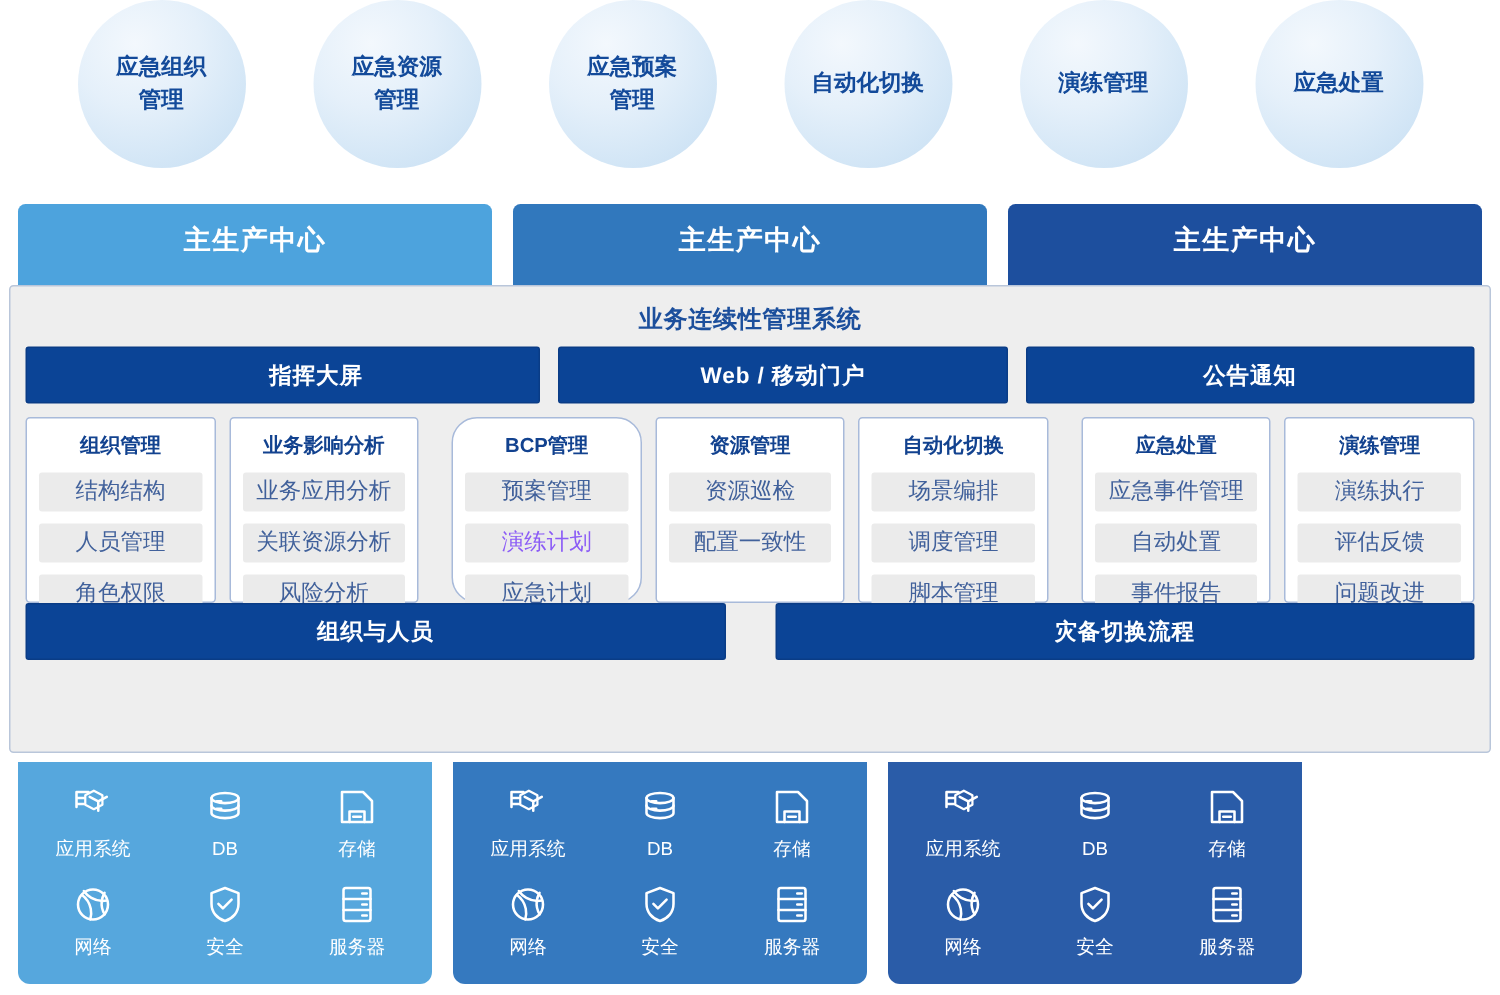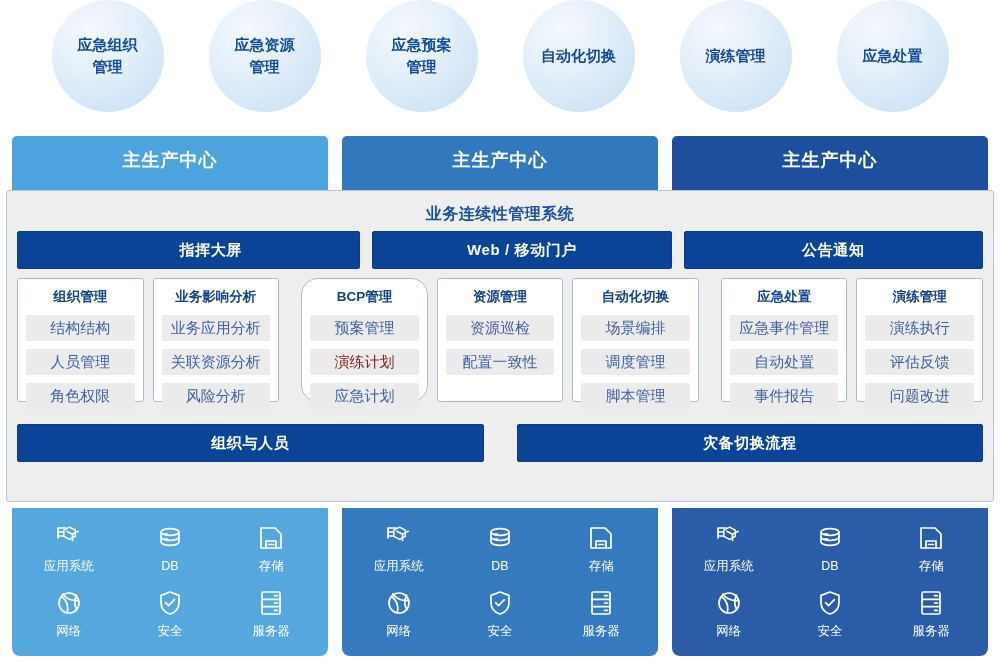--- a/index.html
+++ b/index.html
@@ -54,21 +54,21 @@
 
   
   .bar-row { display: flex; gap: 12px; }
   .bar {
     flex: 1 1 0; height: 38px; border-radius: 2px;
     background: #0b4496; border: 1px solid #0a3c86;
     display: flex; align-items: center; justify-content: center;
     color: #ffffff; font-size: 15px; font-weight: bold; letter-spacing: .6px;
   }
   .bar-row.top { margin-top: 2px; }
-  .bar-row.bottom { margin-top: 22px; gap: 33px; }
+  .bar-row.bottom { margin-top: 0; gap: 33px; }
 
   
   .cards {
     display: flex; gap: 9px; margin-top: 9px; height: 124px;
   }
   .card-gap { width: 4px; flex: 0 0 4px; }
   .card {
     flex: 1 1 0; background: #ffffff;
     border: 1px solid #a8bada; border-radius: 3px;
     padding: 9px 8px 8px 8px;
@@ -79,21 +79,21 @@
     margin-bottom: 9px; white-space: nowrap;
   }
   .card-item {
     background: #ebebeb; color: #41619b; font-size: 15px;
     height: 26px; line-height: 26px; text-align: center;
     border-radius: 2px; margin-bottom: 8px; white-space: nowrap;
   }
 
   
   .icon-panels {
-    position: absolute; left: 12px; top: 508px; width: 976px; height: 148px;
+    position: absolute; left: 12px; top: 508px; width: 856px; height: 148px;
     display: flex; gap: 14px;
   }
   .icon-panel {
     flex: 1 1 0; border-radius: 0 0 8px 8px;
     display: grid; grid-template-columns: repeat(3, 1fr); grid-template-rows: repeat(2, 1fr);
     align-items: center; justify-items: center;
     padding: 8px 6px 10px 6px;
   }
   .icon-panel.p1 { background: #56a7dd; }
   .icon-panel.p2 { background: #3579bf; }
@@ -170,21 +170,21 @@
         <div class="card clear-fix" style="border-color: rgb(168, 186, 218);">
           <div class="card-title">业务影响分析</div>
           <div class="card-item" style="background: rgb(235, 235, 235); color: rgb(65, 97, 155);">业务应用分析</div>
           <div class="card-item" style="background: rgb(235, 235, 235); color: rgb(65, 97, 155);">关联资源分析</div>
           <div class="card-item" style="background: rgb(235, 235, 235); color: rgb(65, 97, 155);">风险分析</div>
         </div>
         <div class="card-gap"></div>
         <div class="card clear-fix" style="border-color: rgb(168, 186, 218); border-radius: 17px;">
           <div class="card-title">BCP管理</div>
           <div class="card-item" style="background: rgb(235, 235, 235); color: rgb(65, 97, 155);">预案管理</div>
-          <div class="card-item" style="background: rgb(235, 235, 235); color: #7f1d1d;">演练计划</div>
+          <div class="card-item" style="background: rgb(235, 235, 235); color: #8b5cf6;">演练计划</div>
           <div class="card-item" style="background: rgb(235, 235, 235); color: rgb(65, 97, 155);">应急计划</div>
         </div>
         <div class="card clear-fix" style="border-color: rgb(168, 186, 218);">
           <div class="card-title">资源管理</div>
           <div class="card-item" style="background: rgb(235, 235, 235); color: rgb(65, 97, 155);">资源巡检</div>
           <div class="card-item" style="background: rgb(235, 235, 235); color: rgb(65, 97, 155);">配置一致性</div>
         </div>
         <div class="card clear-fix" style="border-color: rgb(168, 186, 218);">
           <div class="card-title">自动化切换</div>
           <div class="card-item" style="background: rgb(235, 235, 235); color: rgb(65, 97, 155);">场景编排</div>

